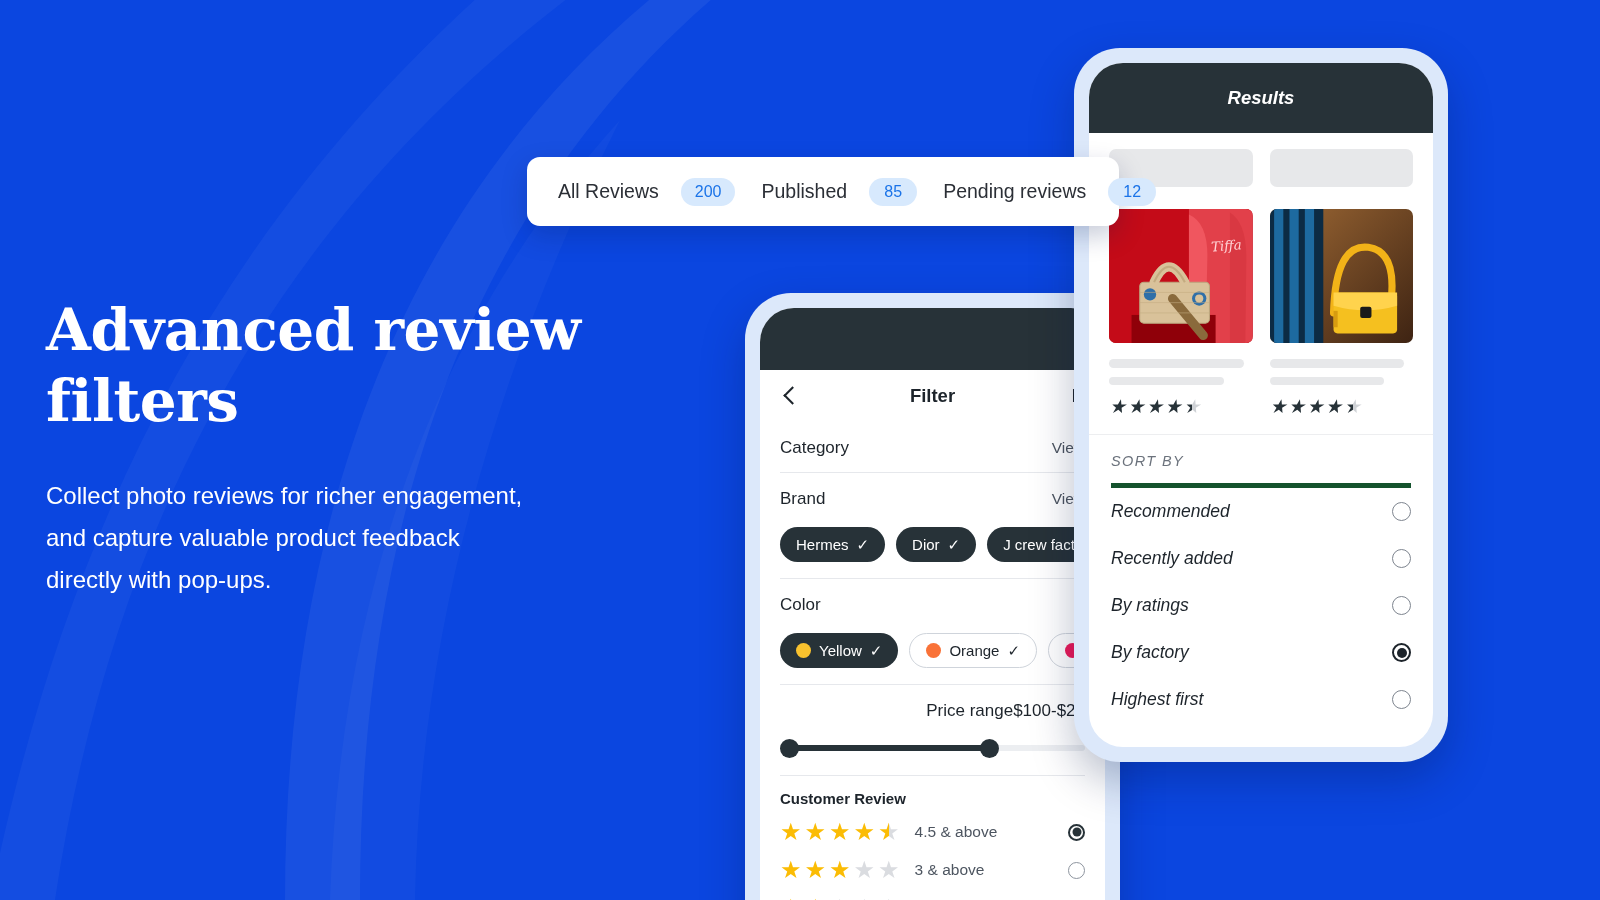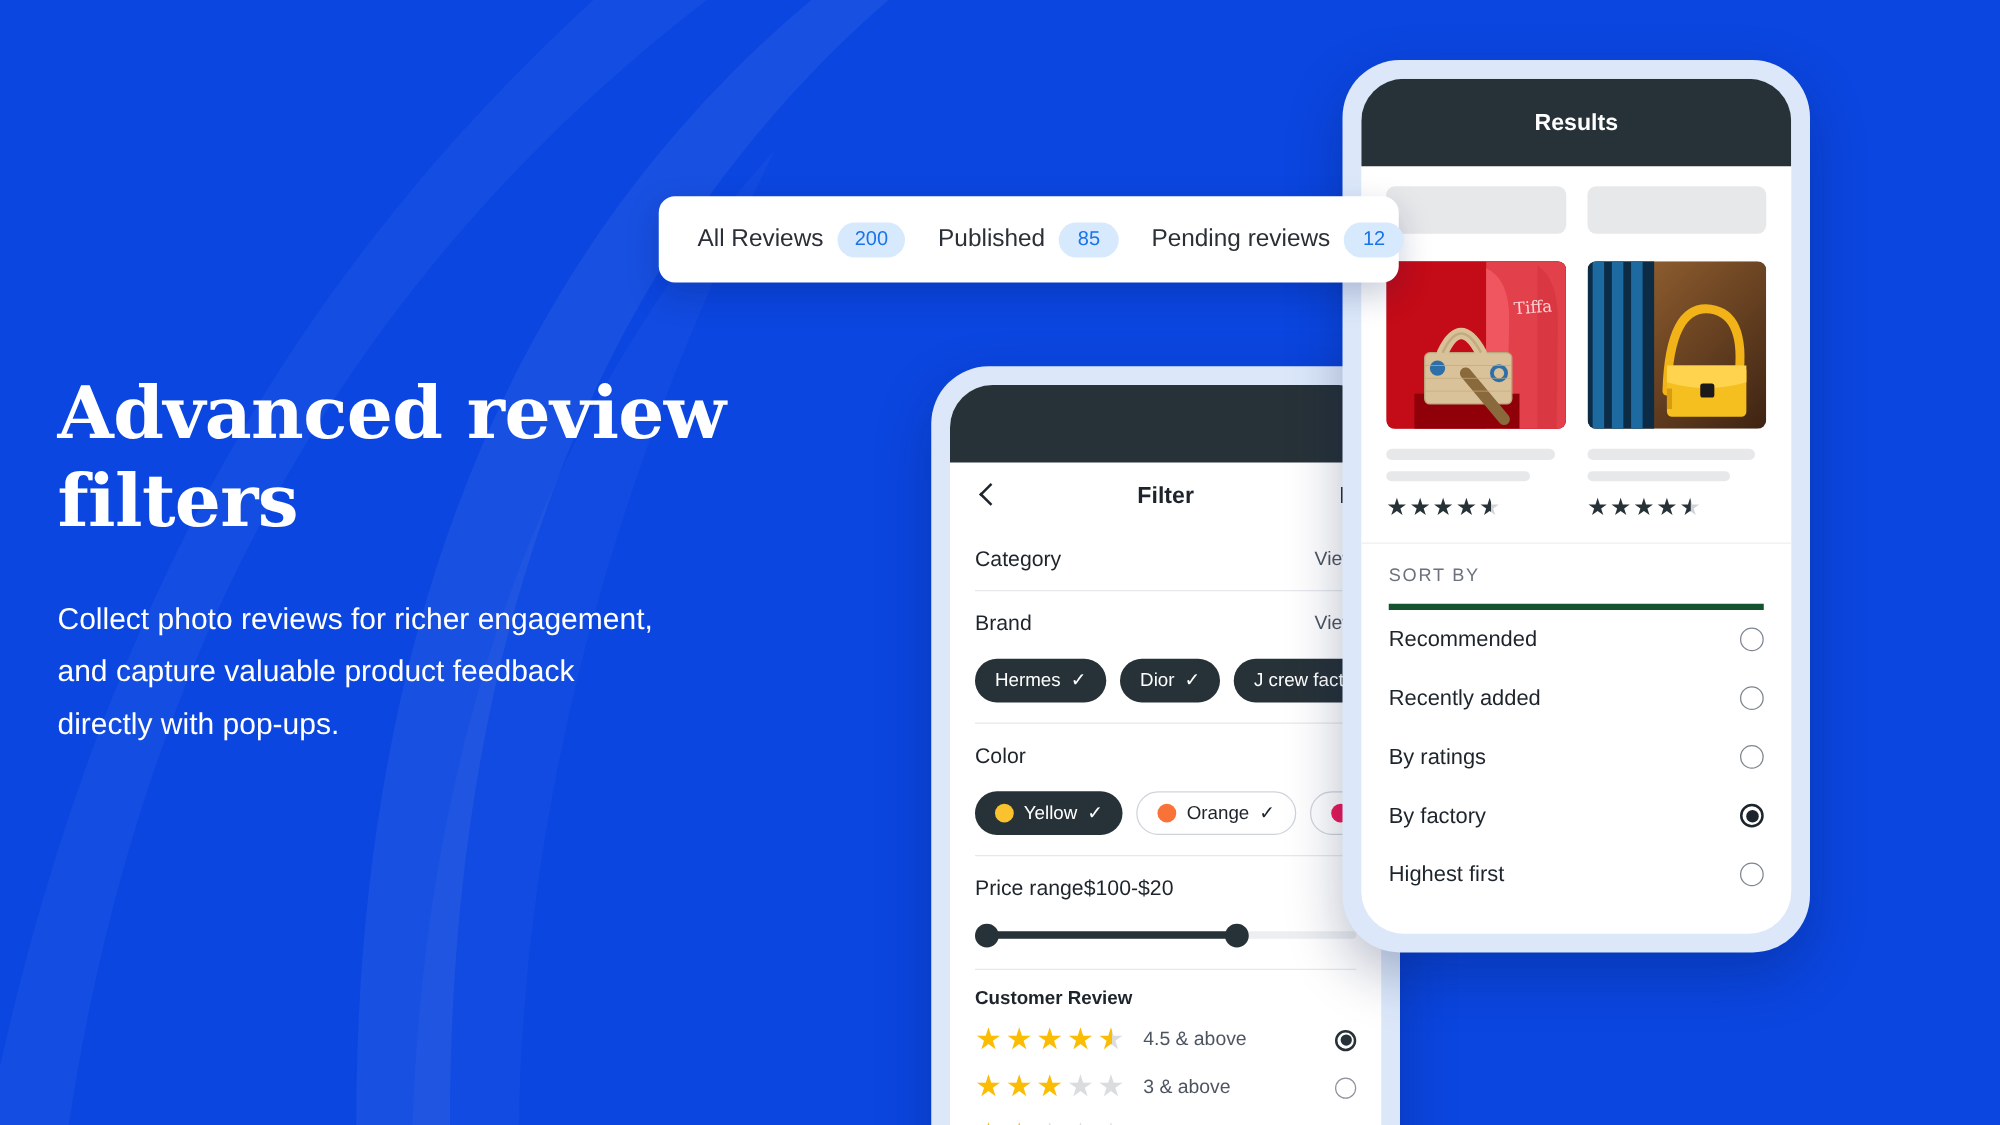--- a/index.html
+++ b/index.html
@@ -28,21 +28,21 @@
   }
 
   
   .tabcard{
     position:absolute;left:527px;top:157px;width:592px;height:69px;
     background:#ffffff;border-radius:13px;
     box-shadow:0 10px 26px rgba(6,24,80,.22);
     display:flex;align-items:center;padding:0 18px;box-sizing:border-box;
     z-index:40;
   }
-  .tab{display:flex;align-items:center;gap:11px;padding:0 13px;height:100%;cursor:pointer;}
+  .tab{display:flex;align-items:center;gap:22px;padding:0 13px;height:100%;cursor:pointer;}
   .tab-label{font-size:19.5px;color:#2b2f36;font-weight:400;white-space:nowrap;}
   .tab-badge{
     background:#d7e9fd;color:#1a73e8;font-size:16px;font-weight:500;
     border-radius:999px;padding:6px 14px;line-height:1;min-width:20px;text-align:center;
   }
 
   
   .phone{position:absolute;background:#dce8fa;box-shadow:0 18px 44px rgba(5,20,70,.28);}
 
   
@@ -83,21 +83,21 @@
   .chiprow{display:flex;gap:11px;padding:4px 20px 16px 20px;white-space:nowrap;}
   .chip{
     display:inline-flex;align-items:center;gap:8px;height:35px;padding:0 16px;
     border-radius:999px;font-size:15px;box-sizing:border-box;
   }
   .chip.dark{background:#273238;color:#ffffff;}
   .chip.light{background:#ffffff;color:#1d242b;border:1.4px solid #cfd4db;}
   .chk{font-size:15px;line-height:1;}
   .dot{width:15px;height:15px;border-radius:50%;flex:none;}
 
-  .price-head{display:flex;align-items:center;justify-content:flex-start;padding:16px 20px 6px 20px;}
+  .price-head{display:flex;align-items:center;justify-content:flex-end;padding:16px 20px 6px 20px;}
   .price-val{font-size:17px;color:#1d242b;font-weight:500;white-space:nowrap;}
   .slider{margin:12px 20px 18px 20px;position:relative;height:18px;}
   .slider-track{position:absolute;left:0;right:0;top:6px;height:6px;border-radius:3px;background:#eceef1;}
   .slider-fill{position:absolute;left:5px;top:6px;height:6px;border-radius:3px;background:#273238;width:205px;}
   .slider-knob{position:absolute;top:0;width:19px;height:19px;border-radius:50%;background:#273238;}
 
   .review-title{font-size:15px;color:#1d242b;font-weight:700;padding:14px 20px 6px 20px;}
   .rrow{display:flex;align-items:center;padding:7px 20px;gap:14px;}
   .rstars{display:flex;gap:2px;font-size:24px;line-height:1;letter-spacing:1px;}
   .rlabel{font-size:15.5px;color:#4d5560;white-space:nowrap;}
@@ -107,21 +107,21 @@
   }
   .radio.off{border:1.6px solid #8d949e;}
   .radio.on:after{
     content:"";position:absolute;left:50%;top:50%;width:9px;height:9px;border-radius:50%;
     background:#273238;transform:translate(-50%,-50%);
   }
 
   
   .phone-right{
     left:1074px;top:48px;width:374px;height:714px;
-    border-radius:46px;padding:15px;box-sizing:border-box;z-index:30;
+    border-radius:46px;padding:15px;box-sizing:border-box;z-index:30;font-style:italic;
   }
   .screen-right{
     width:100%;height:100%;background:#ffffff;border-radius:34px;overflow:hidden;
     display:flex;flex-direction:column;
   }
   .results-head{
     background:#273238;height:70px;display:flex;align-items:center;justify-content:center;
     color:#ffffff;font-size:18.5px;font-weight:700;flex:none;
   }
   .results-body{padding:16px 20px 0 20px;flex:none;}

